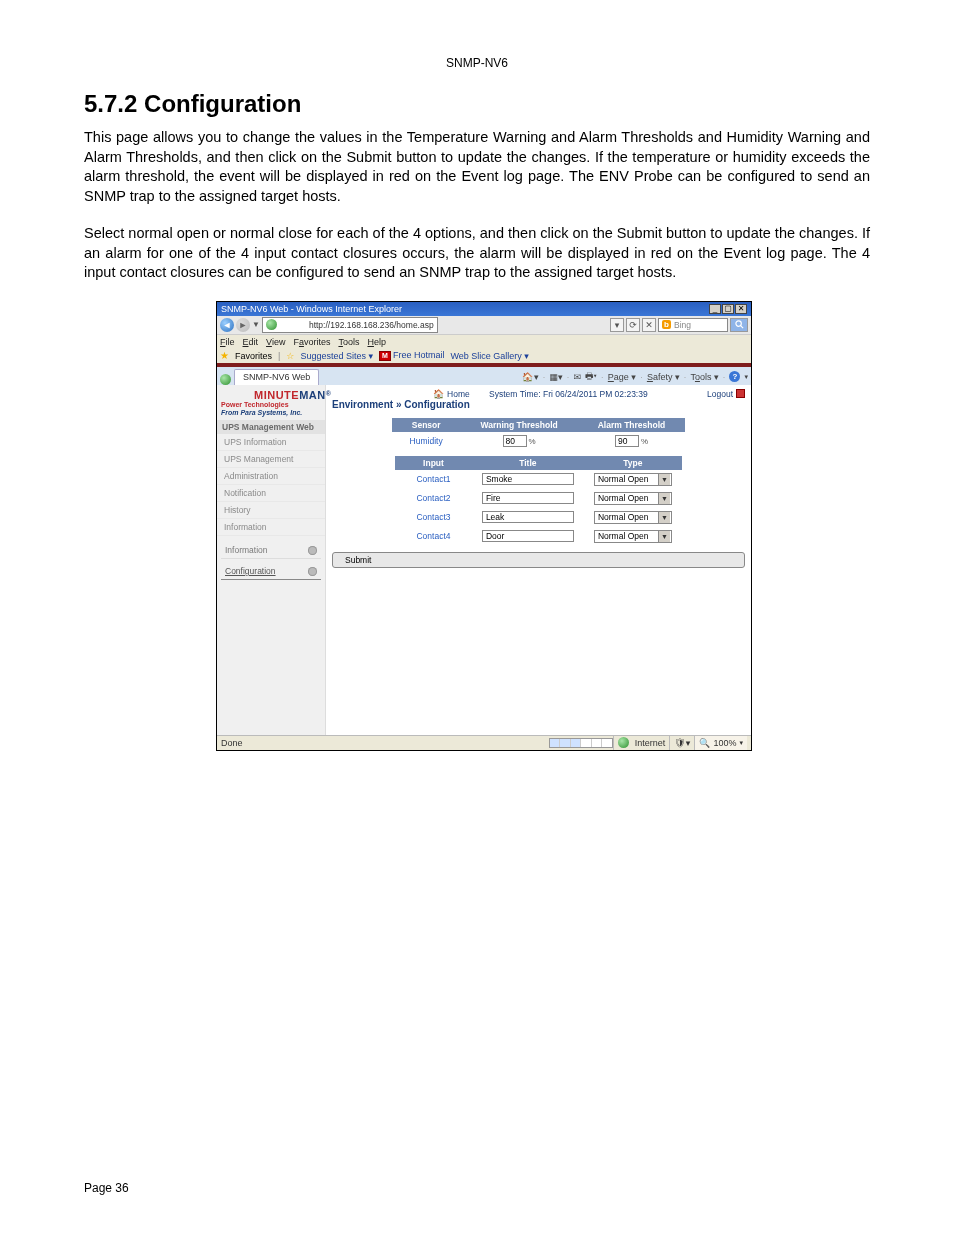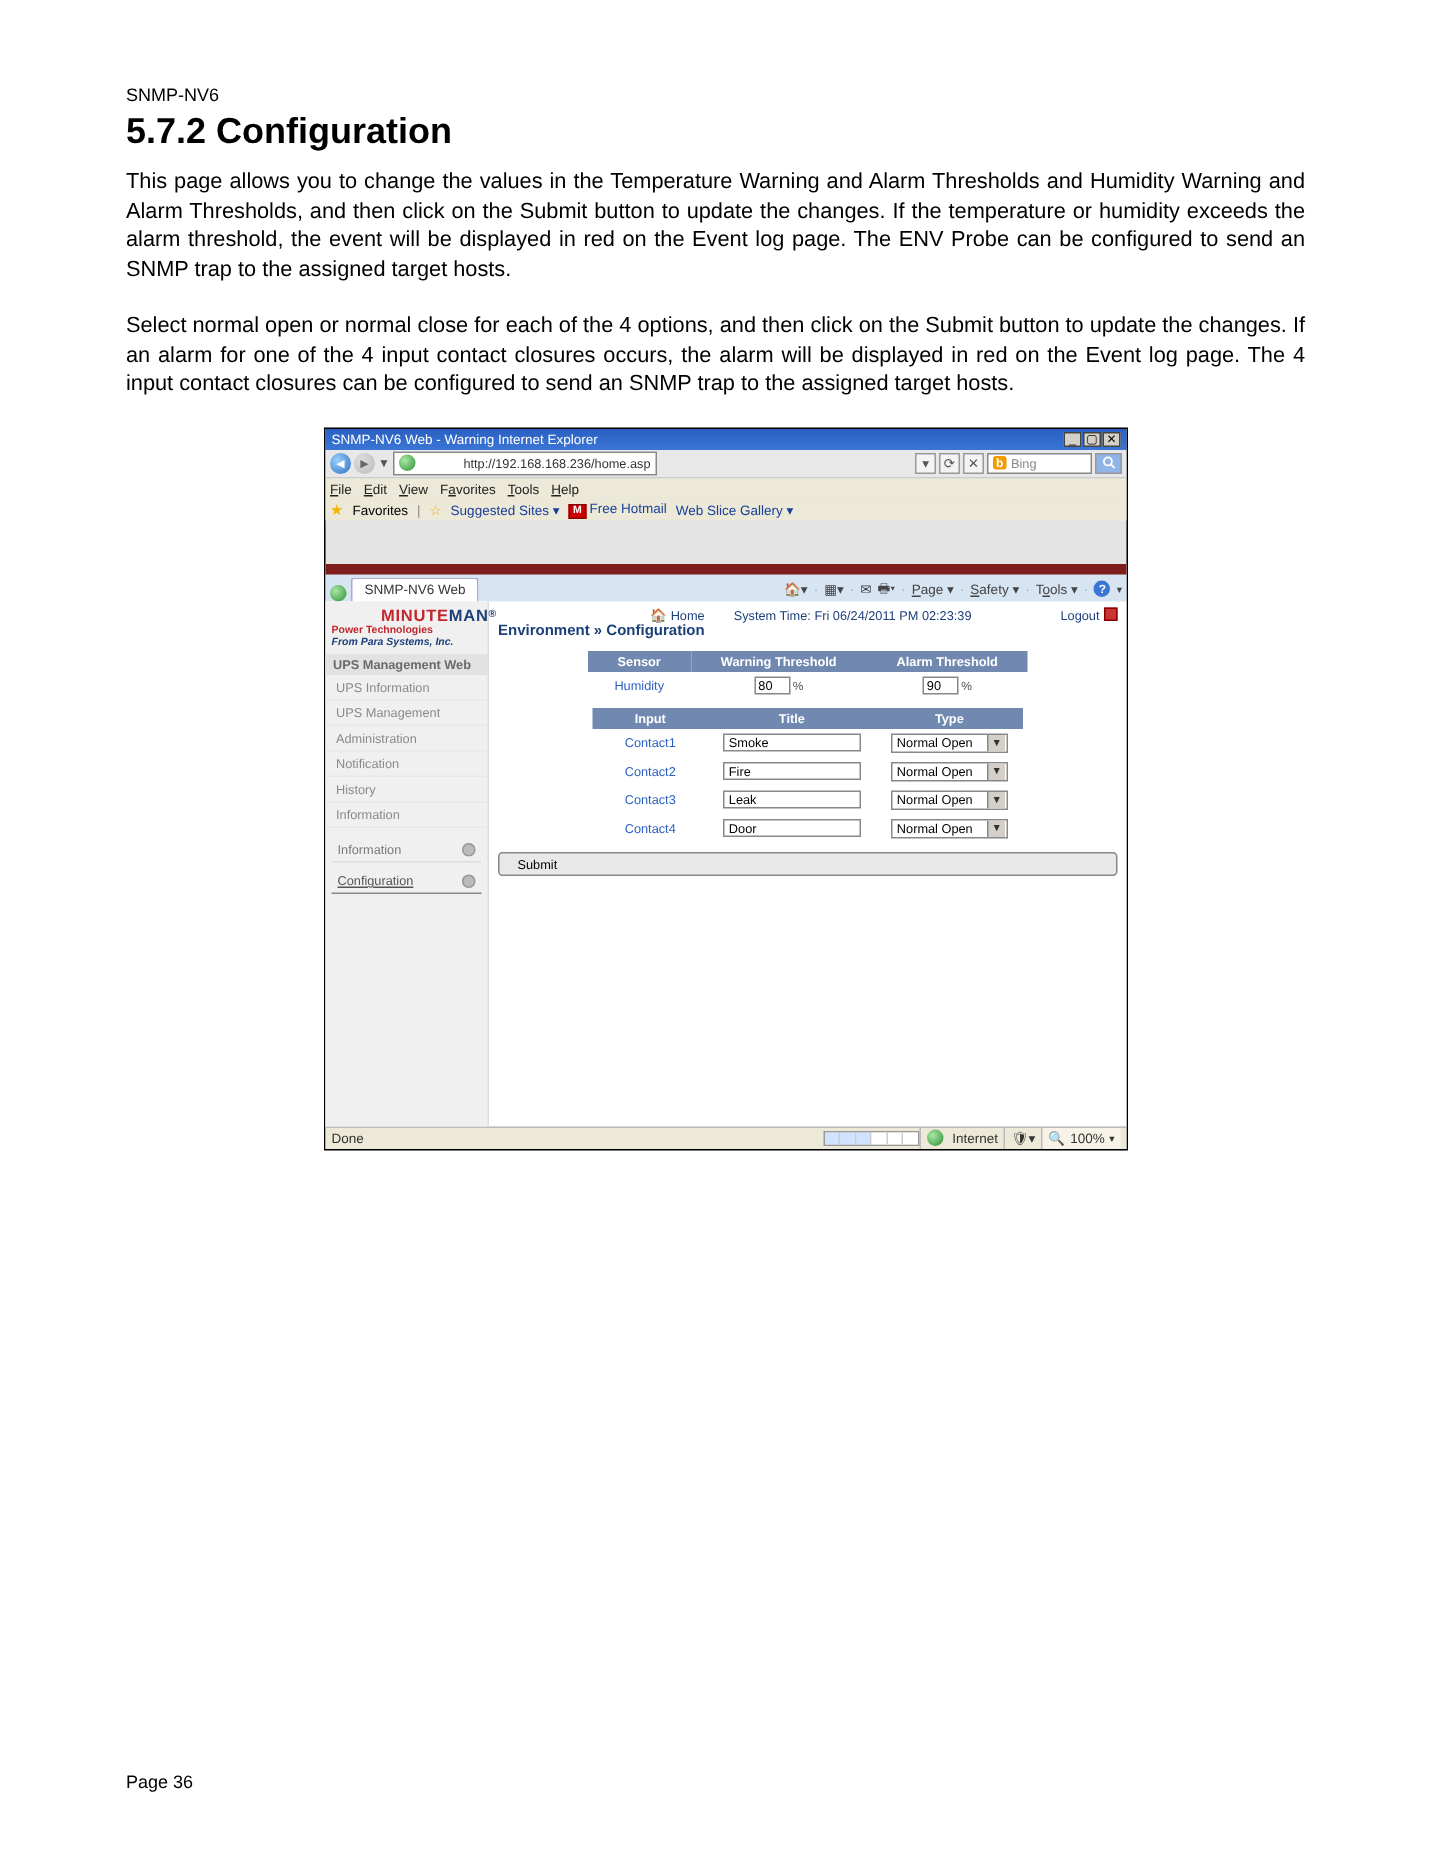--- a/index.html
+++ b/index.html
@@ -11,21 +11,22 @@
   }
   .page {
     width: 954px;
     min-height: 1235px;
     box-sizing: border-box;
     padding: 56px 84px 40px 84px;
     position: relative;
   }
   .doc-header {
     font-size: 12px;
-    margin-bottom: 4px;
+    margin-bottom: 20px;
+    text-align: center;
   }
   .doc-title {
     font-size: 24px;
     font-weight: bold;
     margin: 0 0 10px 0;
   }
   .doc-para {
     font-size: 14.5px;
     line-height: 1.35;
     text-align: justify;
@@ -171,24 +172,23 @@
     font-size:7px; text-align:center; line-height:8px;
     border:1px solid #800; margin-right:2px;
   }
 
   
   .tabrow {
     display: flex;
     align-items: flex-end;
     height: 18px;
     background: #d7e4f2;
-    border-top: 7px solid #7f1d1d;
+    border-top: 4px solid #7f1d1d;
     padding-left: 3px;
     font-size: 9px;
-    margin-top: 29px;
   }
   .globe {
     width: 11px; height: 11px; border-radius: 50%;
     background: radial-gradient(circle at 35% 35%, #a8e6a8, #2d8f2d);
     margin-right: 3px;
   }
   .tab {
     height: 15px;
     background: #fff;
     border: 1px solid #aac;
@@ -435,21 +435,21 @@
 
   <div class="doc-header">SNMP-NV6</div>
   <h1 class="doc-title">5.7.2 Configuration</h1>
   <p class="doc-para">This page allows you to change the values in the Temperature Warning and Alarm Thresholds and Humidity Warning and Alarm Thresholds, and then click on the Submit button to update the changes.  If the temperature or humidity exceeds the alarm threshold, the event will be displayed in red on the Event log page.  The ENV Probe can be configured to send an SNMP trap to the assigned target hosts.</p>
   <p class="doc-para">Select normal open or normal close for each of the 4 options, and then click on the Submit button to update the changes.  If an alarm for one of the 4 input contact closures occurs, the alarm will be displayed in red on the Event log page.  The 4 input contact closures can be configured to send an SNMP trap to the assigned target hosts.</p>
 
   <div class="shot-wrap">
     <div class="shot">
 
       <div class="titlebar">
-        <span>SNMP-NV6 Web - Warning Internet Explorer</span>
+        <span>SNMP-NV6 Web - Windows Internet Explorer</span>
         <span class="spacer"></span>
         <span class="win-btn">_</span>
         <span class="win-btn">▢</span>
         <span class="win-btn">✕</span>
       </div>
 
       <div class="addrrow">
         <span class="nav-circle">◄</span>
         <span class="nav-circle fwd">►</span>
         <span style="font-size:8px;color:#555;">▼</span>

